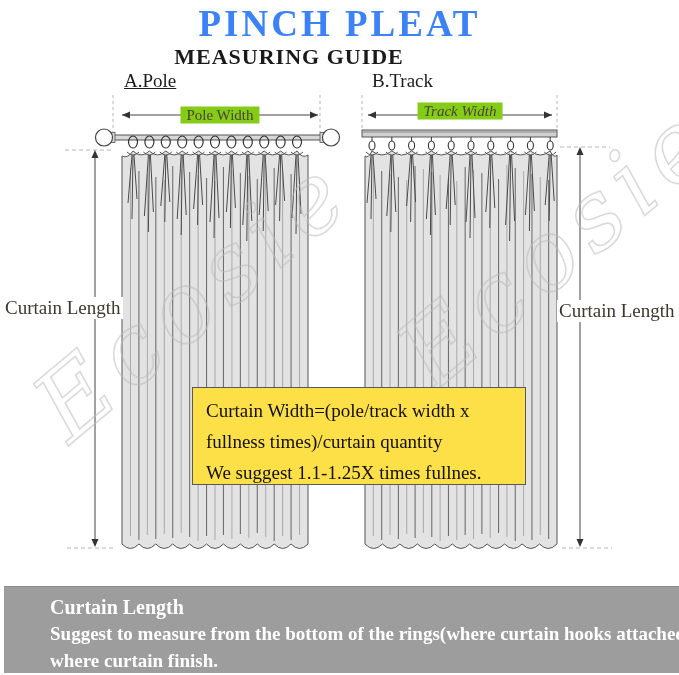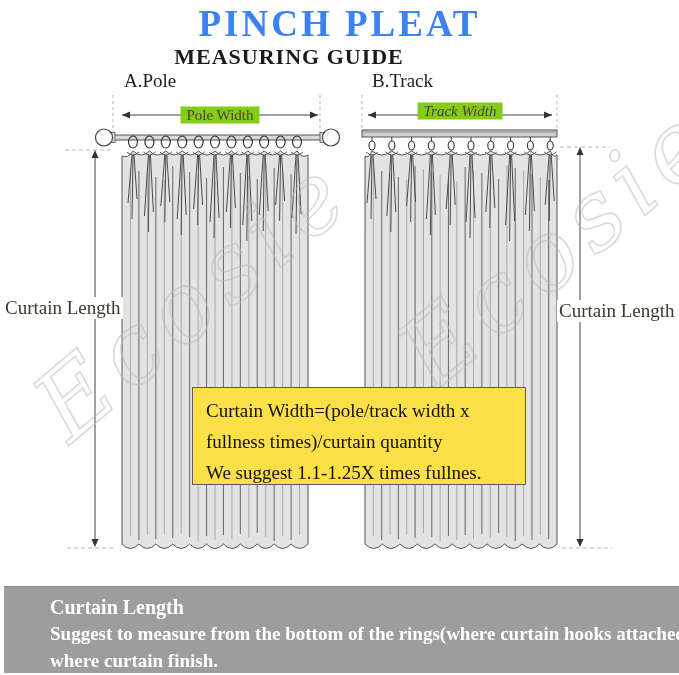--- a/index.html
+++ b/index.html
@@ -10,21 +10,21 @@
   .watermark{position:absolute;z-index:2;transform:rotate(-40deg);
              font-family:"DejaVu Serif",serif;font-style:italic;
              font-size:96px;letter-spacing:10px;color:transparent;
              -webkit-text-stroke:1.6px rgba(187,187,187,.55);
              white-space:nowrap;pointer-events:none;}
   .page-title{top:2px;left:0;width:679px;text-align:center;z-index:3;
               font-size:37px;font-weight:bold;letter-spacing:3px;color:#3b82f6;}
   .page-subtitle{top:44px;left:0;width:578px;text-align:center;z-index:3;
                  font-size:22px;font-weight:bold;letter-spacing:1px;color:#1a1a1a;}
   .section-label{z-index:3;font-size:19px;color:#1c1c1c;}
-  #label-a{left:124px;top:70px;}
+  #label-a{left:124px;top:70px;text-decoration:underline;}
   #label-b{left:372px;top:70px;}
   .width-label{z-index:3;font-size:15px;color:#4b4336;background:#84cc16;
                padding:0 6px;transform:translate(-50%,-50%);white-space:nowrap;}
   #pole-width-label{left:220px;top:115px;}
   #track-width-label{left:460px;top:111px;font-style:italic;}
   .length-label{z-index:3;font-size:19px;color:#3d382c;background:#fff;
                 padding:0 2px;white-space:nowrap;}
   #len-left{left:3px;top:297px;}
   #len-right{left:557px;top:300px;}
   .formula-box{left:192px;top:387px;width:334px;height:98px;z-index:4;

